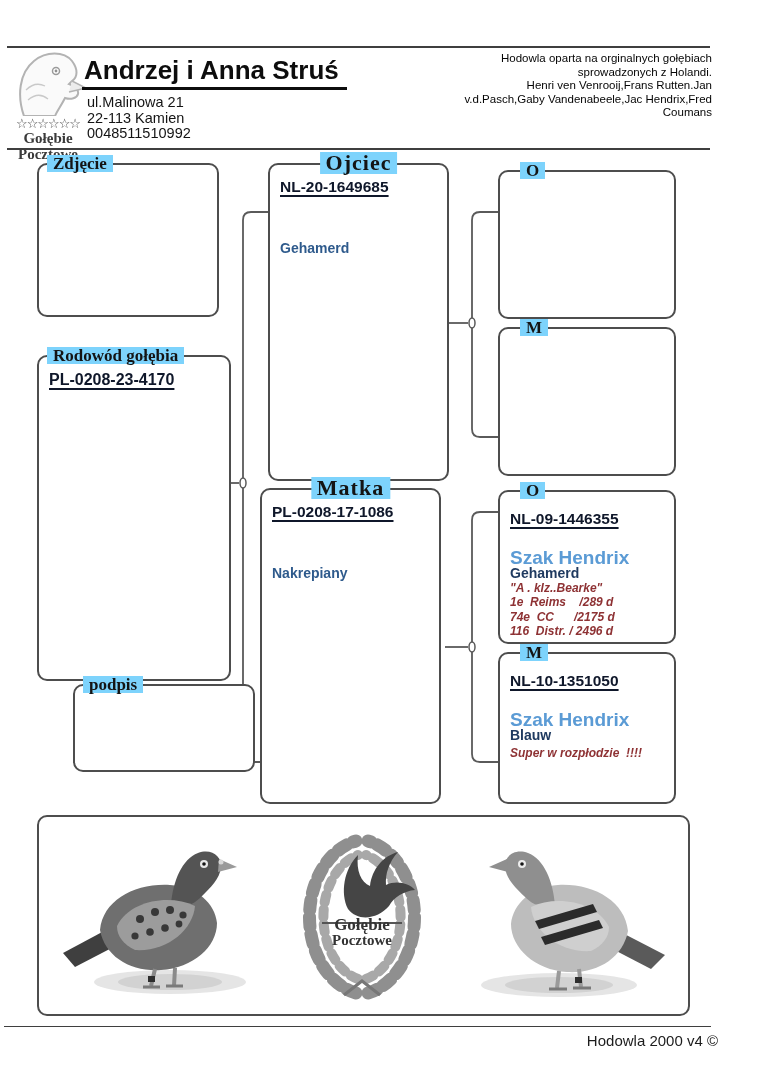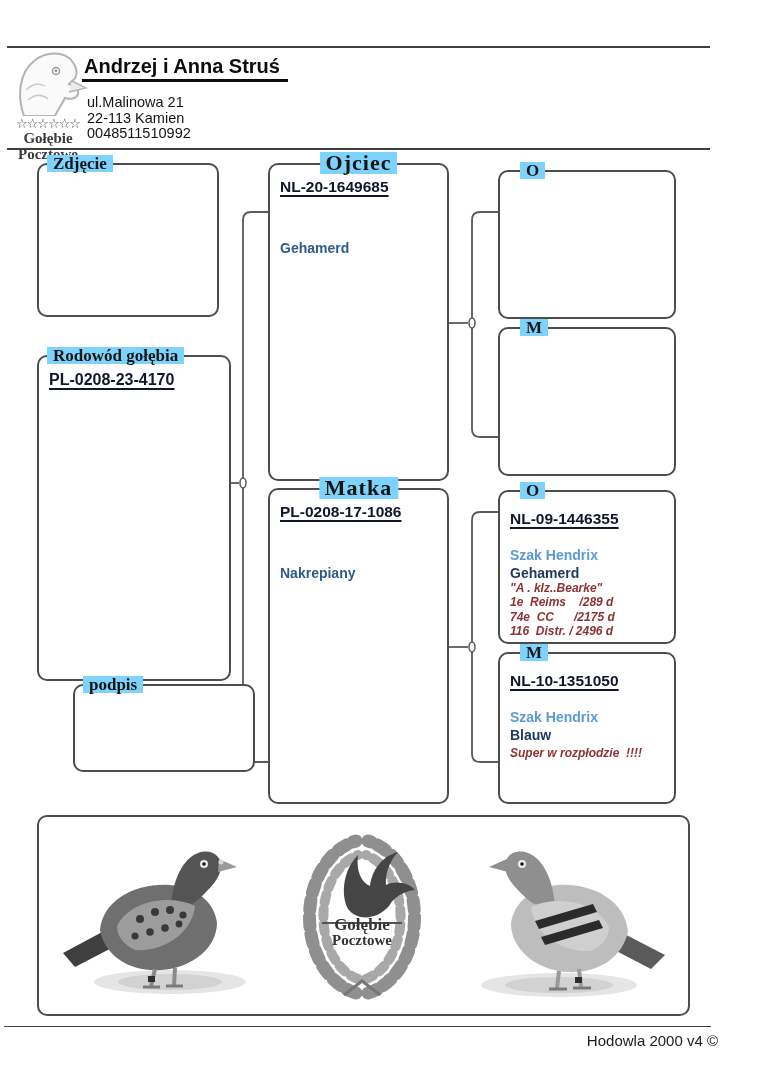--- a/index.html
+++ b/index.html
@@ -12,50 +12,50 @@
   .hr-foot { left:4px;  top:1026px; width:707px; border-top-width:1.6px; }
 
   
   .logo-svg   { position:absolute; left:12px; top:50px; }
   .logo-stars { position:absolute; left:4px;  top:116px; width:88px; text-align:center;
                 font-size:13px; letter-spacing:-1px; color:#4a4a4a; }
   .logo-t1    { position:absolute; left:4px;  top:130px; width:88px; text-align:center;
                 font-family:"Liberation Serif", serif; font-weight:bold; font-size:15px; color:#3b3b3b; }
   .logo-t2    { position:absolute; left:4px;  top:146px; width:88px; text-align:center;
                 font-family:"Liberation Serif", serif; font-weight:bold; font-size:15px; color:#3b3b3b; }
-  .owner-name { position:absolute; left:82px; top:55px; font-size:20px; font-weight:bold; color:#0d0d0d;
+  .owner-name { position:absolute; left:82px; top:55px; font-size:26px; font-weight:bold; color:#0d0d0d;
                 border-bottom:3px solid #0d0d0d; padding:0 8px 1px 2px; white-space:nowrap; }
   .owner-address { position:absolute; left:87px; top:95px; font-size:14.5px; line-height:15.5px; color:#141414; }
   .breeding-info { position:absolute; right:56px; top:52px; width:330px; text-align:right;
                    font-size:11.5px; line-height:13.6px; color:#050505; }
 
   
   .fbox { position:absolute; border:2px solid #4d4d4d; border-radius:10px; background:#fff; }
   .legend { position:absolute; background:#7dd3fc; font-family:"Liberation Serif", serif;
             font-weight:bold; color:#141414; line-height:1; padding:0 6px; white-space:nowrap; }
   .lg-left   { left:8px;  top:-10px; font-size:17px; }
   .lg-center { left:50%; transform:translateX(-50%); top:-13px; font-size:22px; letter-spacing:1px; }
   .lg-om     { left:20px; top:-10px; font-size:17px; }
 
   .photo-box     { left:37px;  top:163px; width:178px; height:150px; }
   .bird-box      { left:37px;  top:355px; width:178px; height:322px;padding-left:12px; }
   .signature-box { left:37px;  top:684px; width:178px; height:84px;margin-left:36px;  }
   .father-box    { left:268px; top:163px; width:177px; height:314px; }
-  .mother-box    { left:268px; top:488px; width:177px; height:312px; }
+  .mother-box    { left:260px; top:488px; width:177px; height:312px; }
   .gfp-box       { left:498px; top:170px; width:174px; height:145px; }
   .gmp-box       { left:498px; top:327px; width:174px; height:145px; }
   .gfm-box       { left:498px; top:490px; width:174px; height:150px; }
   .gmm-box       { left:498px; top:652px; width:174px; height:148px; }
 
   .ring { position:absolute; left:10px; top:13px; font-size:15.5px; font-weight:bold; color:#0f172a;
           text-decoration:underline; text-decoration-thickness:2px; text-underline-offset:3px; white-space:nowrap; }
   .bird-box .ring { top:14px; font-size:16px; }
   .gfm-box .ring, .gmm-box .ring { top:18px; }
   .strain  { position:absolute; left:10px; top:75px; font-size:14px; font-weight:bold; color:#2e5a8c; }
-  .breeder { position:absolute; left:10px; top:55px; font-size:14px; font-weight:bold; color:#5b9bd5; }
+  .breeder { position:absolute; left:10px; top:55px; font-size:19px; font-weight:bold; color:#5b9bd5; }
   .strain2 { position:absolute; left:10px; top:73px; font-size:14px; font-weight:bold; color:#1f3a60; }
   .notes   { position:absolute; left:10px; top:89px; }
   .gmm-box .notes { top:92px; }
   .notes div { font-size:12px; font-weight:bold; font-style:italic; color:#8e3234;
                line-height:14.3px; white-space:pre; }
 
   .connectors { position:absolute; left:0; top:0; pointer-events:none; }
 
   
   .bottom-box { left:37px; top:815px; width:649px; height:197px; }
@@ -87,20 +87,27 @@
   <div class="logo-t1">Gołębie</div>
   <div class="logo-t2">Pocztowe</div>
 
   <div class="owner-name">Andrzej i Anna Struś</div>
   <div class="owner-address">
     <div>ul.Malinowa 21</div>
     <div>22-113 Kamien</div>
     <div>0048511510992</div>
   </div>
 
+  <div class="breeding-info">
+    <div>Hodowla oparta na orginalnych gołębiach</div>
+    <div>sprowadzonych z Holandi.</div>
+    <div>Henri ven Venrooij,Frans Rutten.Jan</div>
+    <div>v.d.Pasch,Gaby Vandenabeele,Jac Hendrix,Fred</div>
+    <div>Coumans</div>
+  </div>
 
   <div class="hr hr-head"></div>
 
   <svg class="connectors" width="768" height="1085" viewBox="0 0 768 1085">
     <g fill="none" stroke="#5a5a5a" stroke-width="1.8">
 
       <path d="M215 483 H239"></path>
       <path d="M268 212 H251 Q243 212 243 220 V754 Q243 762 251 762 H268"></path>
 
       <path d="M445 323 H468"></path>

